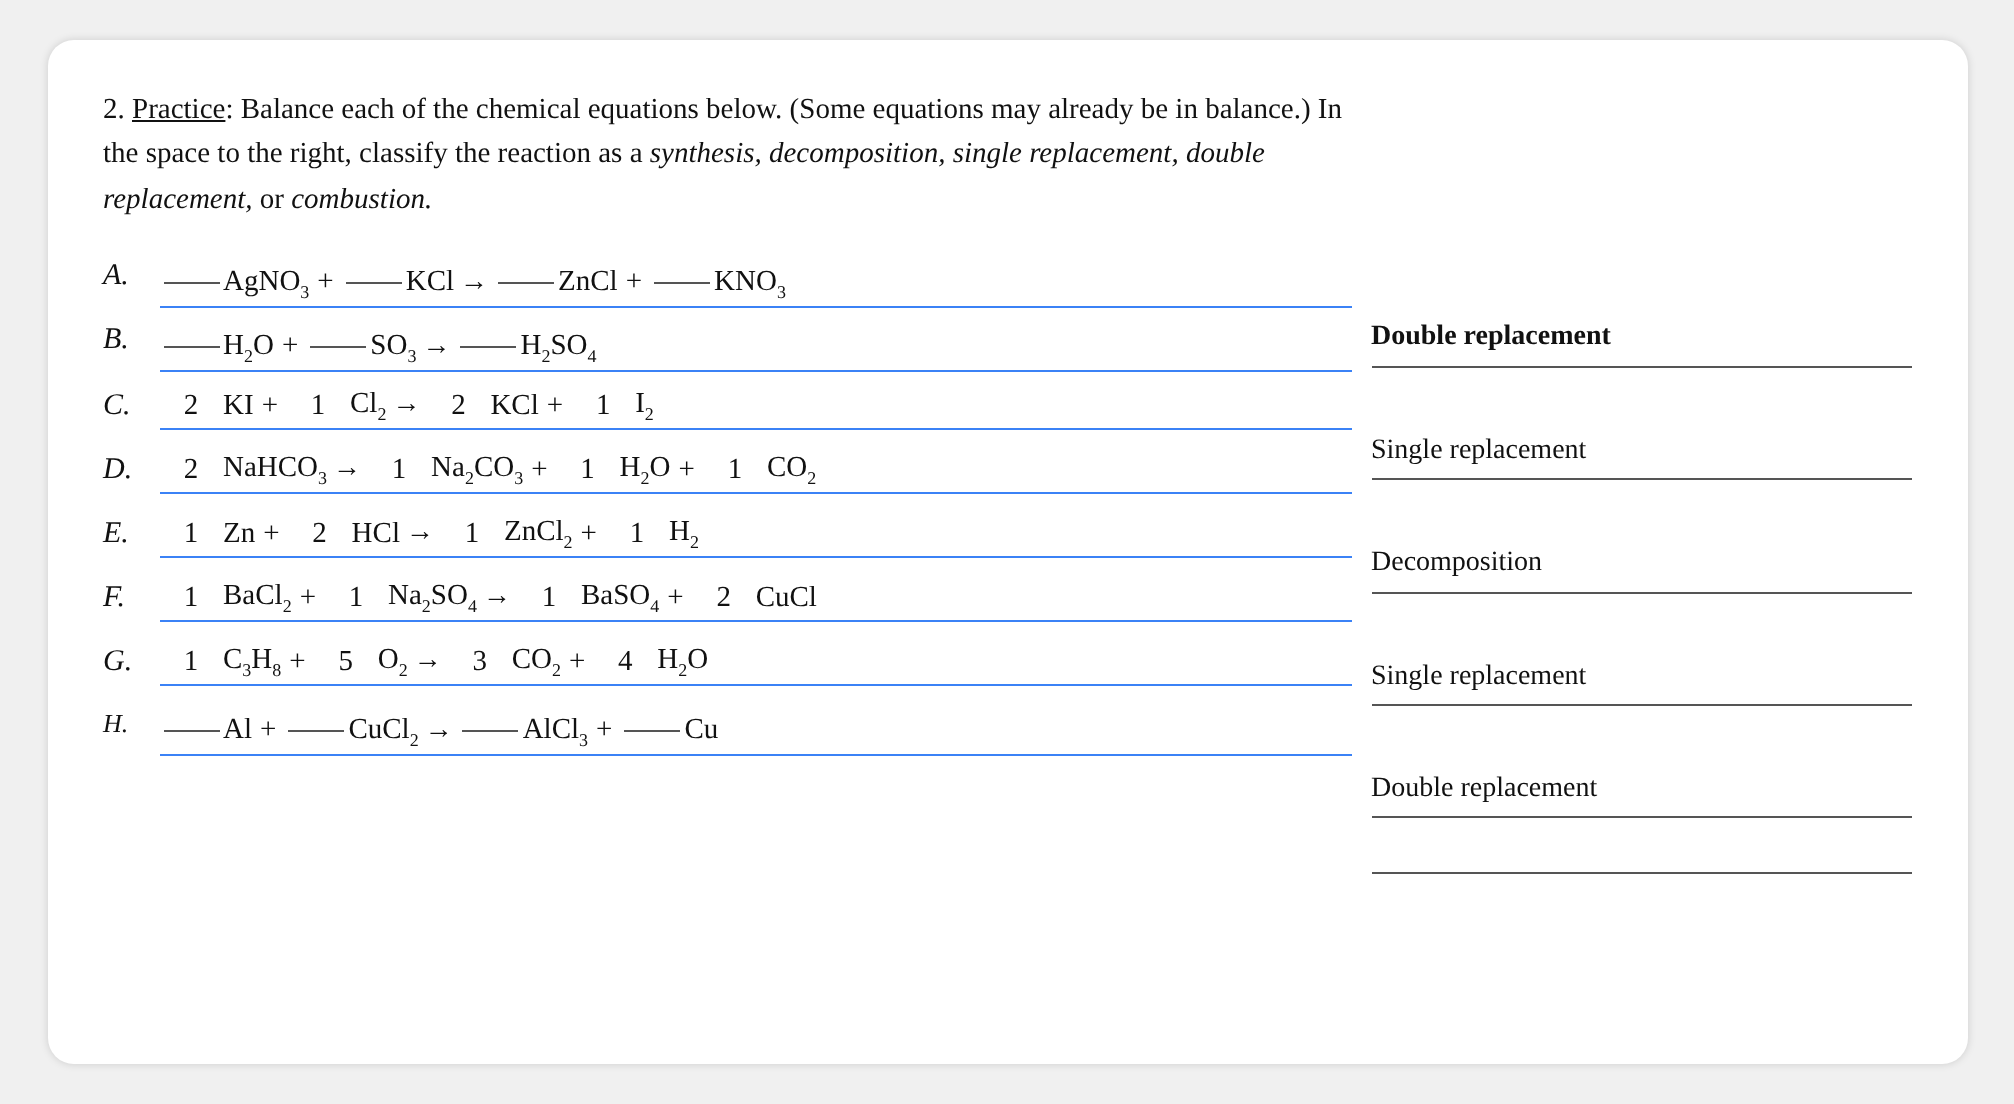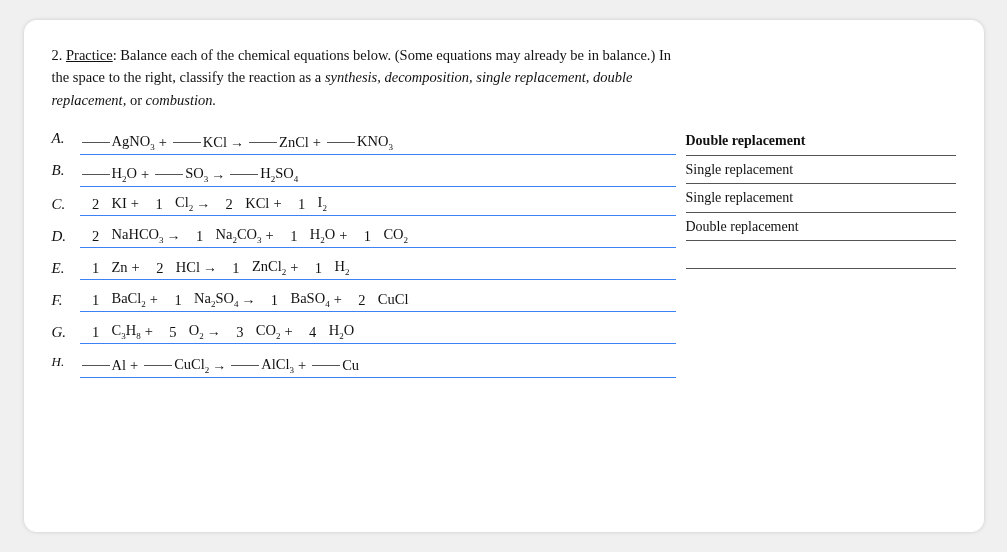--- a/index.html
+++ b/index.html
@@ -91,20 +91,21 @@
     }
     .type-label {
       font-size: 14px;
       text-align: left;
       padding: 3px 0 2px 0;
       border-bottom: 1px solid #555;
       min-height: 28px;
       display: flex;
       align-items: flex-end;
       line-height: 1.6;
+      margin-top: 28px;
     }
     .type-label.bold-label {
       font-weight: bold;
     }
     .right-blank {
       border-bottom: 1px solid #555;
       min-height: 28px;
       display: flex;
       align-items: flex-end;
       padding: 3px 0 2px 0;
@@ -262,20 +263,23 @@
 
     <div class="equations-right">
 
       <div class="type-label bold-label">
         <span>Double replacement</span>
       </div>
       <div class="type-label">
         <span>Single replacement</span>
       </div>
       <div class="type-label">
+        <span>Decomposition</span>
+      </div>
+      <div class="type-label">
         <span>Single replacement</span>
       </div>
       <div class="type-label">
         <span>Double replacement</span>
       </div>
       <div class="right-blank">
         <span></span>
       </div>
 
     </div>

